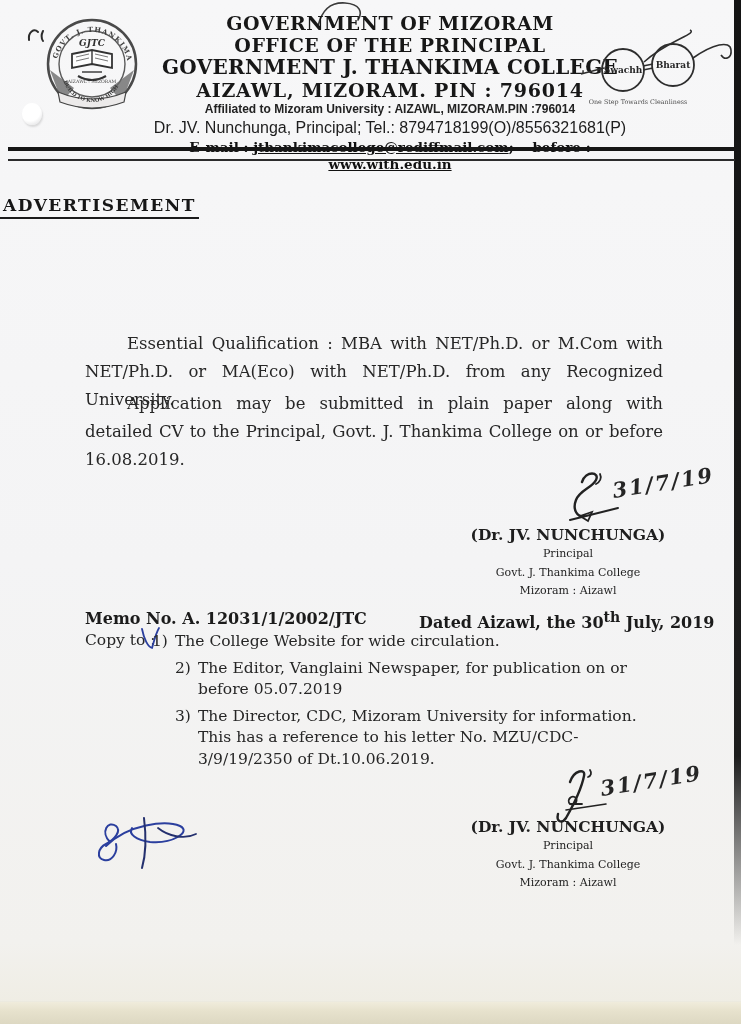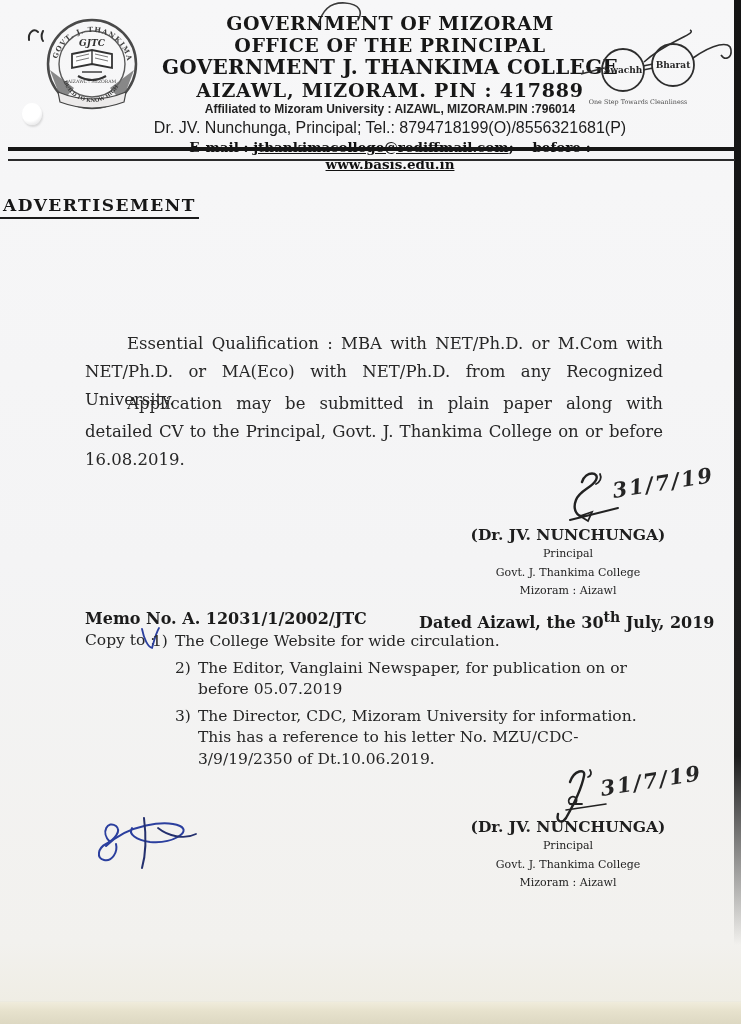--- a/index.html
+++ b/index.html
@@ -127,25 +127,25 @@
       <text font-size="5.2" font-weight="bold" fill="#3a3a3a">
         <textPath href="#sealArcBot" startOffset="10%">BUILD TO KNOW HIGH</textPath>
       </text>
     </svg>
   </div>
 
   <div class="header-text">
     <div class="h-line1">GOVERNMENT OF MIZORAM</div>
     <div class="h-line2">OFFICE OF THE PRINCIPAL</div>
     <div class="h-line3">GOVERNMENT J. THANKIMA COLLEGE</div>
-    <div class="h-line4">AIZAWL, MIZORAM. PIN : 417889</div>
+    <div class="h-line4">AIZAWL, MIZORAM. PIN : 796014</div>
     <div class="h-affil">Affiliated to Mizoram University : AIZAWL, MIZORAM.PIN :796014</div>
     <div class="h-principal">Dr. JV. Nunchunga, Principal; Tel.: 8794718199(O)/8556321681(P)</div>
     <div class="h-contact">
-      <span>E-mail : </span><span class="lnk">jthankimacollege@rediffmail.com</span><span>;</span>&nbsp;&nbsp;&nbsp;&nbsp;<span>before : </span><span class="lnk">www.basis.edu.in</span>
+      <span>E-mail : </span><span class="lnk">jthankimacollege@rediffmail.com</span><span>;</span>&nbsp;&nbsp;&nbsp;&nbsp;<span>before : </span><span class="lnk">www.with.edu.in</span>
     </div>
   </div>
 
   <div class="glasses-wrap">
     <svg viewBox="0 0 158 82" width="158" height="82">
       <path d="M3,46 L26,40" stroke="#2e2e2e" stroke-width="1.6" fill="none"></path>
       <circle cx="45" cy="42" r="21" fill="none" stroke="#2e2e2e" stroke-width="1.8"></circle>
       <circle cx="95" cy="37" r="21" fill="none" stroke="#2e2e2e" stroke-width="1.8"></circle>
       <path d="M65,38 L75,36 M65,42 L75,40" stroke="#2e2e2e" stroke-width="1.6" fill="none"></path>
       <path d="M66,34 C90,12 120,6 112,2" stroke="#2e2e2e" stroke-width="1.5" fill="none"></path>

